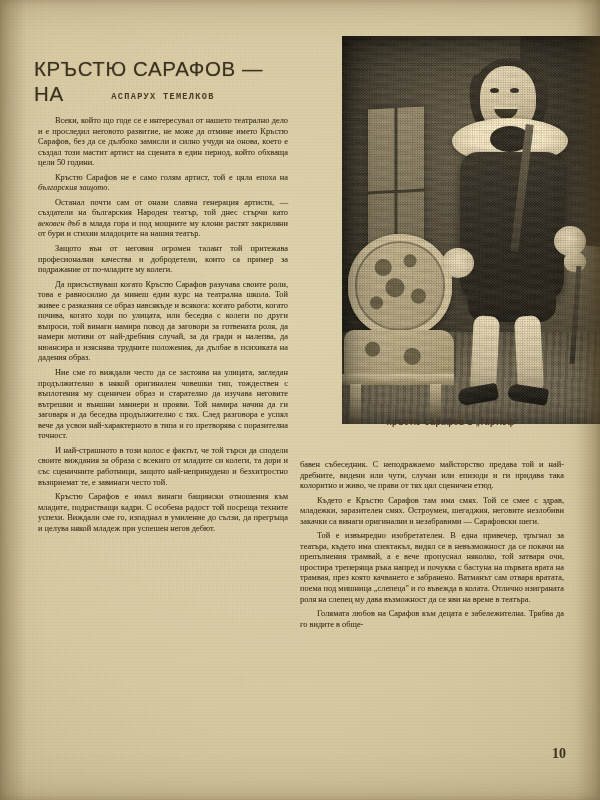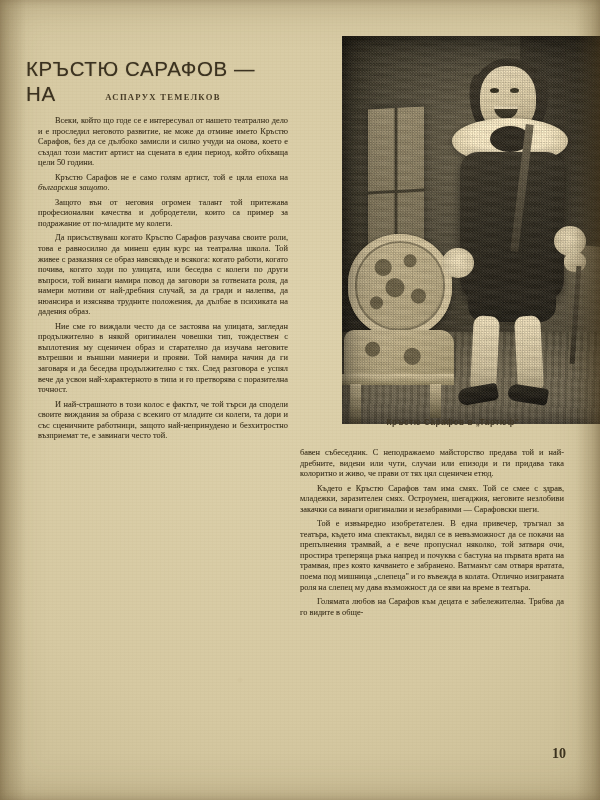--- a/index.html
+++ b/index.html
@@ -46,53 +46,53 @@
     position: absolute; top:0; bottom:0; right: 0; width: 24px;
     background: linear-gradient(270deg, rgba(95,76,40,.26), rgba(95,76,40,0));
     pointer-events:none;
   }
 
   
   .content { position: absolute; inset: 0; }
 
   .headline {
     position: absolute;
-    left: 26px; top: 42px; width: 258px;
+    left: 34px; top: 42px; width: 258px;
     font-family: "Liberation Sans", sans-serif;
     font-size: 20.5px;
     line-height: 25px;
     letter-spacing: .6px;
     color: #3a3120;
     font-weight: 400;
     text-shadow: 0 0 1px rgba(60,48,22,.45);
   }
   .headline .l2 { display:block; letter-spacing: 1.6px; }
 
   .byline {
     position: absolute;
     left: 34px; top: 92px; width: 258px;
     text-align: center;
-    font-family: Liberation Serif, serif;
+    font-family: Liberation Mono, monospace;
     font-size: 8.6px;
     letter-spacing: 1.3px;
     font-weight: bold;
     color: #463b26;
   }
 
   .col {
     position: absolute;
     font-size: 8.35px;
     line-height: 10.55px;
     text-align: justify;
     color: #3c3320;
     text-shadow: 0 0 .6px rgba(60,48,22,.35);
     -webkit-font-smoothing: none;
   }
   .col-left  { left: 34px;  top: 112px; width: 258px; }
-  .col-right { left: 296px; top: 444px; width: 272px; }
+  .col-right { left: 296px; top: 456px; width: 272px; }
 
   .col p { margin: 4px; text-indent: 17px; }
   .col p.noind { text-indent: 0; }
   .col i { font-style: italic; }
 
   
   .photo {
     position: absolute;
     left: 302px; top: 20px;
     width: 266px; height: 388px;
@@ -376,24 +376,26 @@
       <div class="ph-halftone"></div>
       <div class="ph-noise"></div>
       <div class="ph-vig"></div>
     </figure>
 
     <figcaption class="caption">Кръстю Сарафов в „Тартюф"</figcaption>
 
     <div class="col col-left">
       <p>Всеки, който що годе се е интересувал от нашето театрално дело и е проследил неговото развитие, не може да отмине името Кръстю Сарафов, без да се дълбоко замисли и силно учуди на онова, което е създал този мастит артист на сцената в един период, който обхваща цели 50 години.</p>
       <p>Кръстю Сарафов не е само голям артист, той е цяла епоха на <i>българския защото</i>.</p>
+      <p>Останал почти сам от онази славна генерация артисти, — създатели на българския Народен театър, той днес стърчи като <i>вековен дъб</i> в млада гора и под мощните му клони растят закриляни от бури и стихии младоците на нашия театър.</p>
       <p>Защото вън от неговия огромен талант той притежава професионални качества и добродетели, които са пример за подражание от по-младите му колеги.</p>
       <p>Да присъствуваш когато Кръстю Сарафов разучава своите роли, това е равносилно да минеш един курс на театрална школа. Той живее с разказния се образ навсякъде и всякога: когато работи, когато почива, когато ходи по улицата, или беседва с колеги по други въпроси, той винаги намира повод да заговори за готвената роля, да намери мотиви от най-дребния случай, за да гради и налепва, да нюансира и изяснява трудните положения, да дълбае в психиката на дадения образ.</p>
       <p>Ние сме го виждали често да се застоява на улицата, загледан продължително в някой оригинален човешки тип, тождествен с въплотения му сценичен образ и старателно да изучава неговите вътрешни и външни маниери и прояви. Той намира начин да ги заговаря и да беседва продължително с тях. След разговора е успял вече да усвои най-характерното в типа и го претворява с поразителна точност.</p>
       <p>И най-страшното в този колос е фактът, че той търси да сподели своите виждания за образа с всекиго от младите си колеги, та дори и със сценичните работници, защото най-непринудено и безхитростно възприемат те, е завинаги често той.</p>
+      <p>Кръстю Сарафов е имал винаги бащински отношения към младите, подрастващи кадри. С особена радост той посреща техните успехи. Виждали сме го, изпаднал в умиление до сълзи, да прегръща и целува някой младеж при успешен негов дебют.</p>
     </div>
 
     <div class="col col-right">
       <p class="noind">бавен събеседник. С неподражаемо майсторство предава той и най-дребните, видени или чути, случаи или епизоди и ги придава така колоритно и живо, че прави от тях цял сценичен етюд.</p>
       <p>Където е Кръстю Сарафов там има смях. Той се смее с здрав, младежки, заразителен смях. Остроумен, шегаджия, неговите незлобиви закачки са винаги оригинални и незабравими — Сарафовски шеги.</p>
       <p>Той е извънредно изобретателен. В една привечер, тръгнал за театъра, където има спектакъл, видял се в невъзможност да се покачи на препълнения трамвай, а е вече пропуснал няколко, той затваря очи, простира треперяща ръка напред и почуква с бастуна на първата врата на трамвая, през която качването е забранено. Ватманът сам отваря вратата, поема под мишница „слепеца" и го въвежда в колата. Отлично изиграната роля на слепец му дава възможност да се яви на време в театъра.</p>
       <p>Голямата любов на Сарафов към децата е забележителна. Трябва да го видите в обще-</p>
     </div>
 
     <div class="page-number">10</div>

